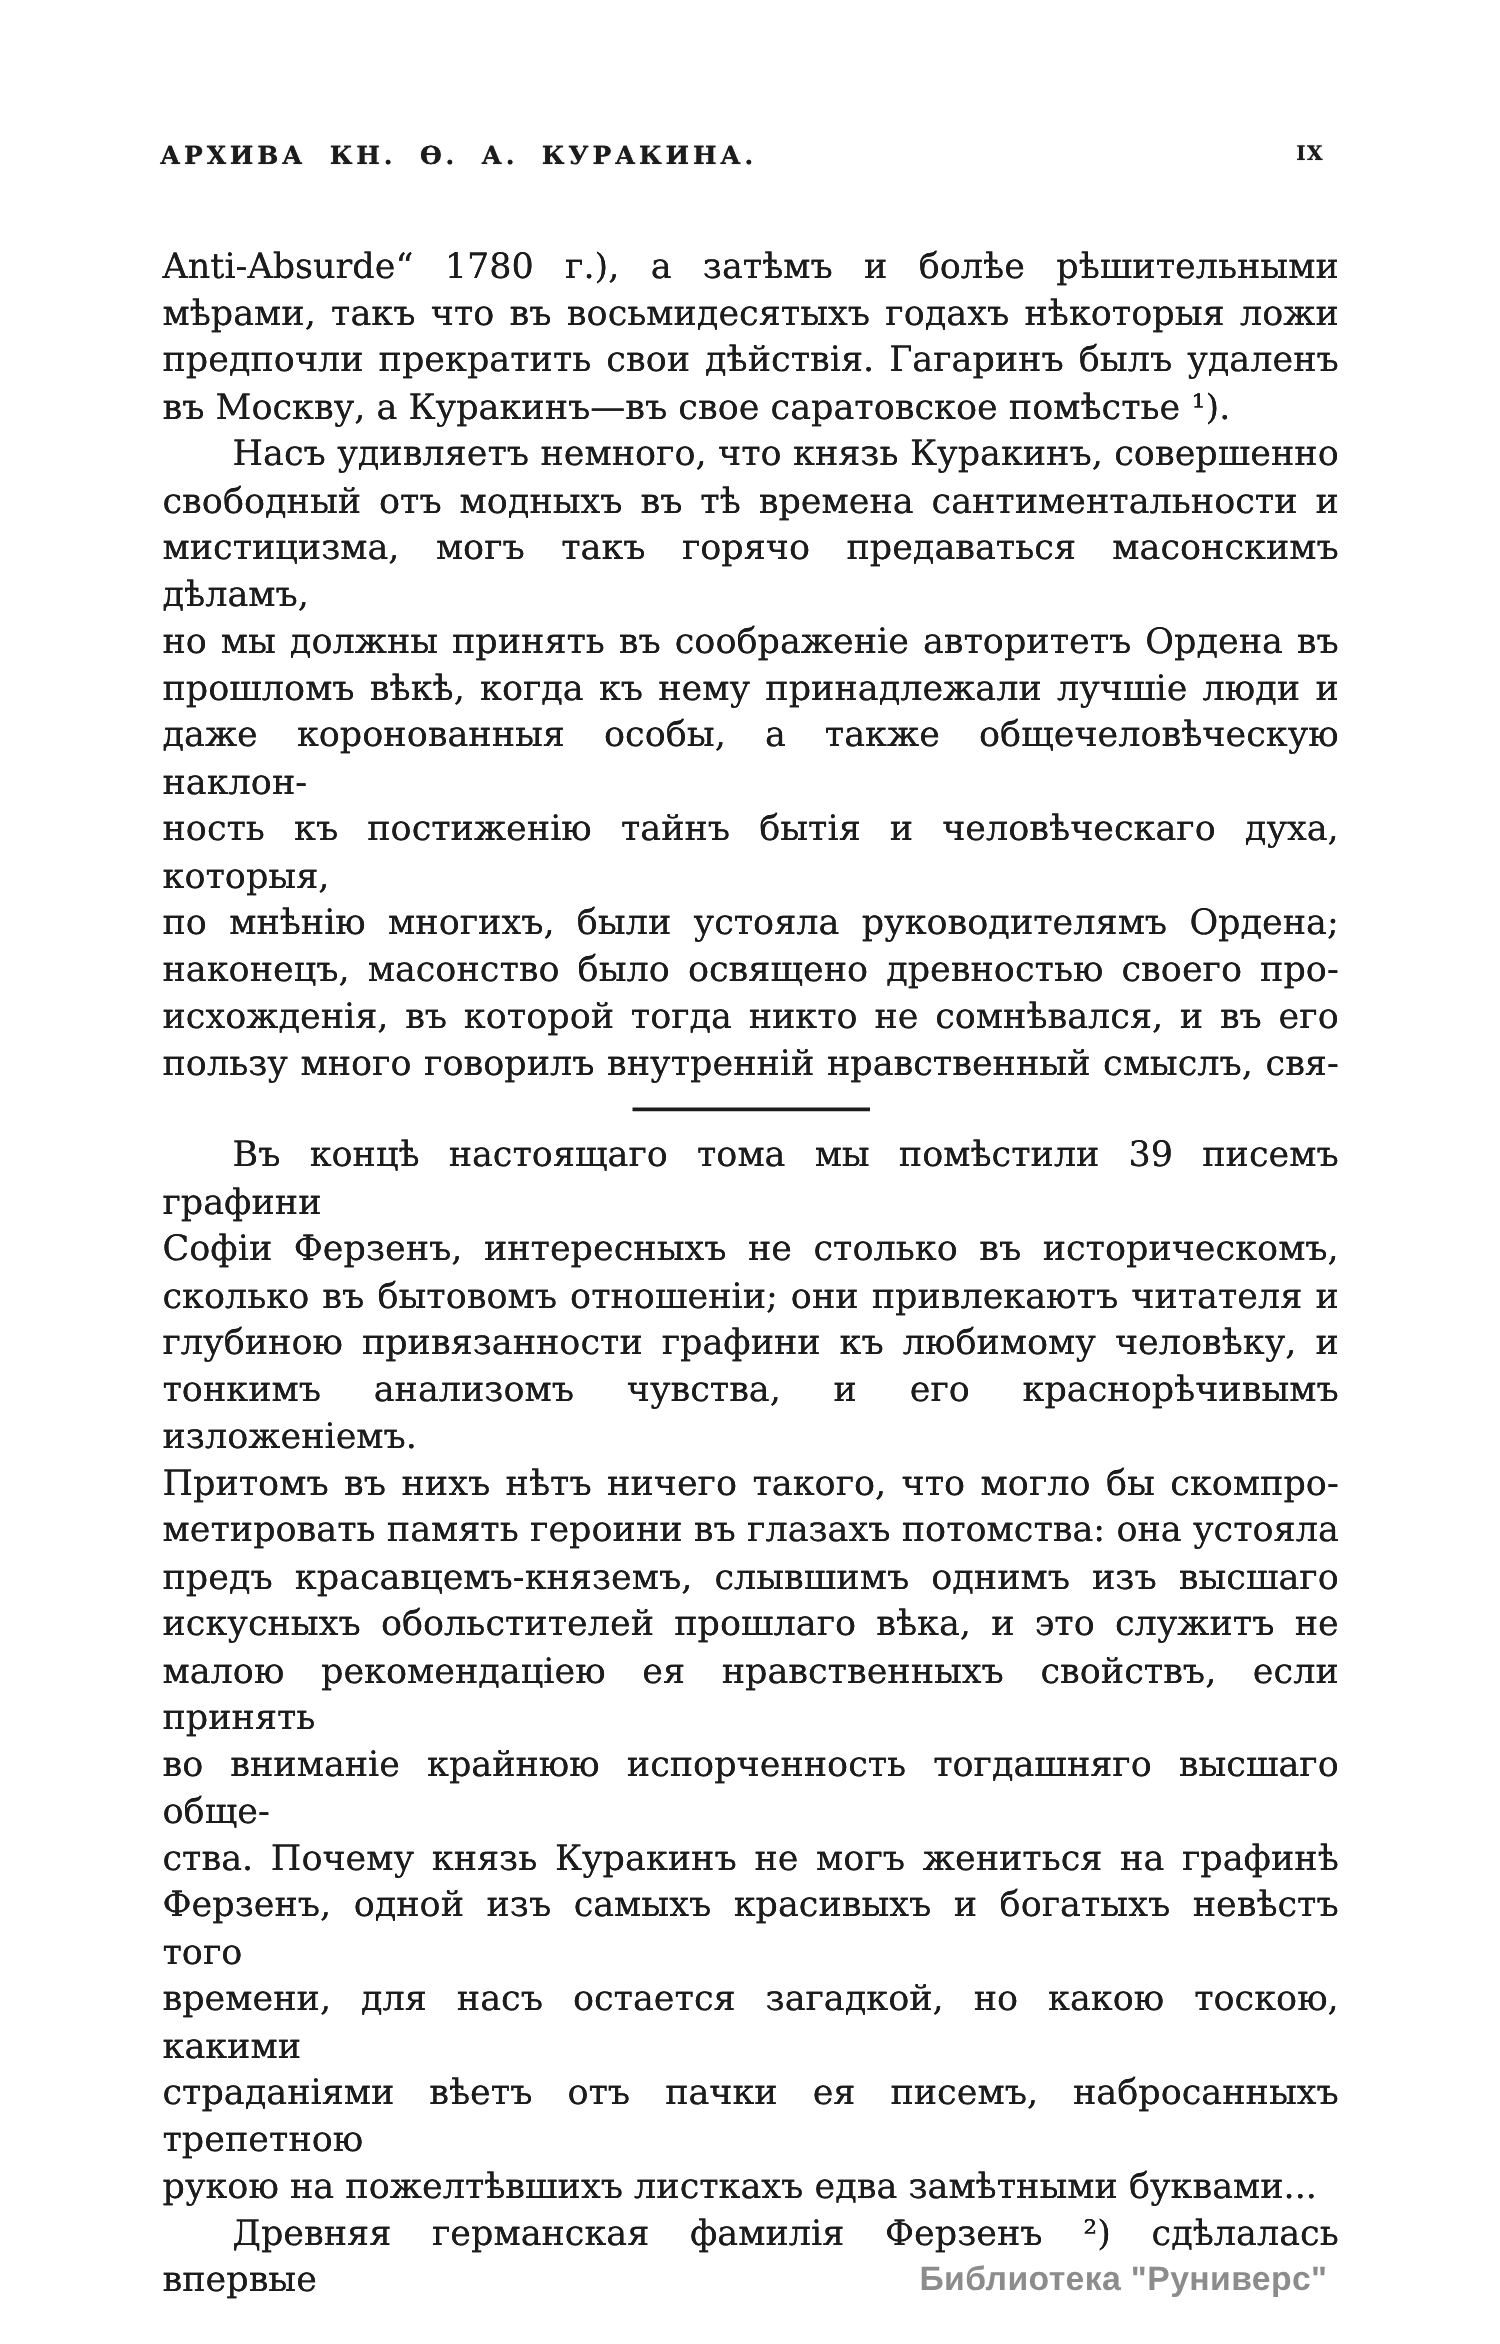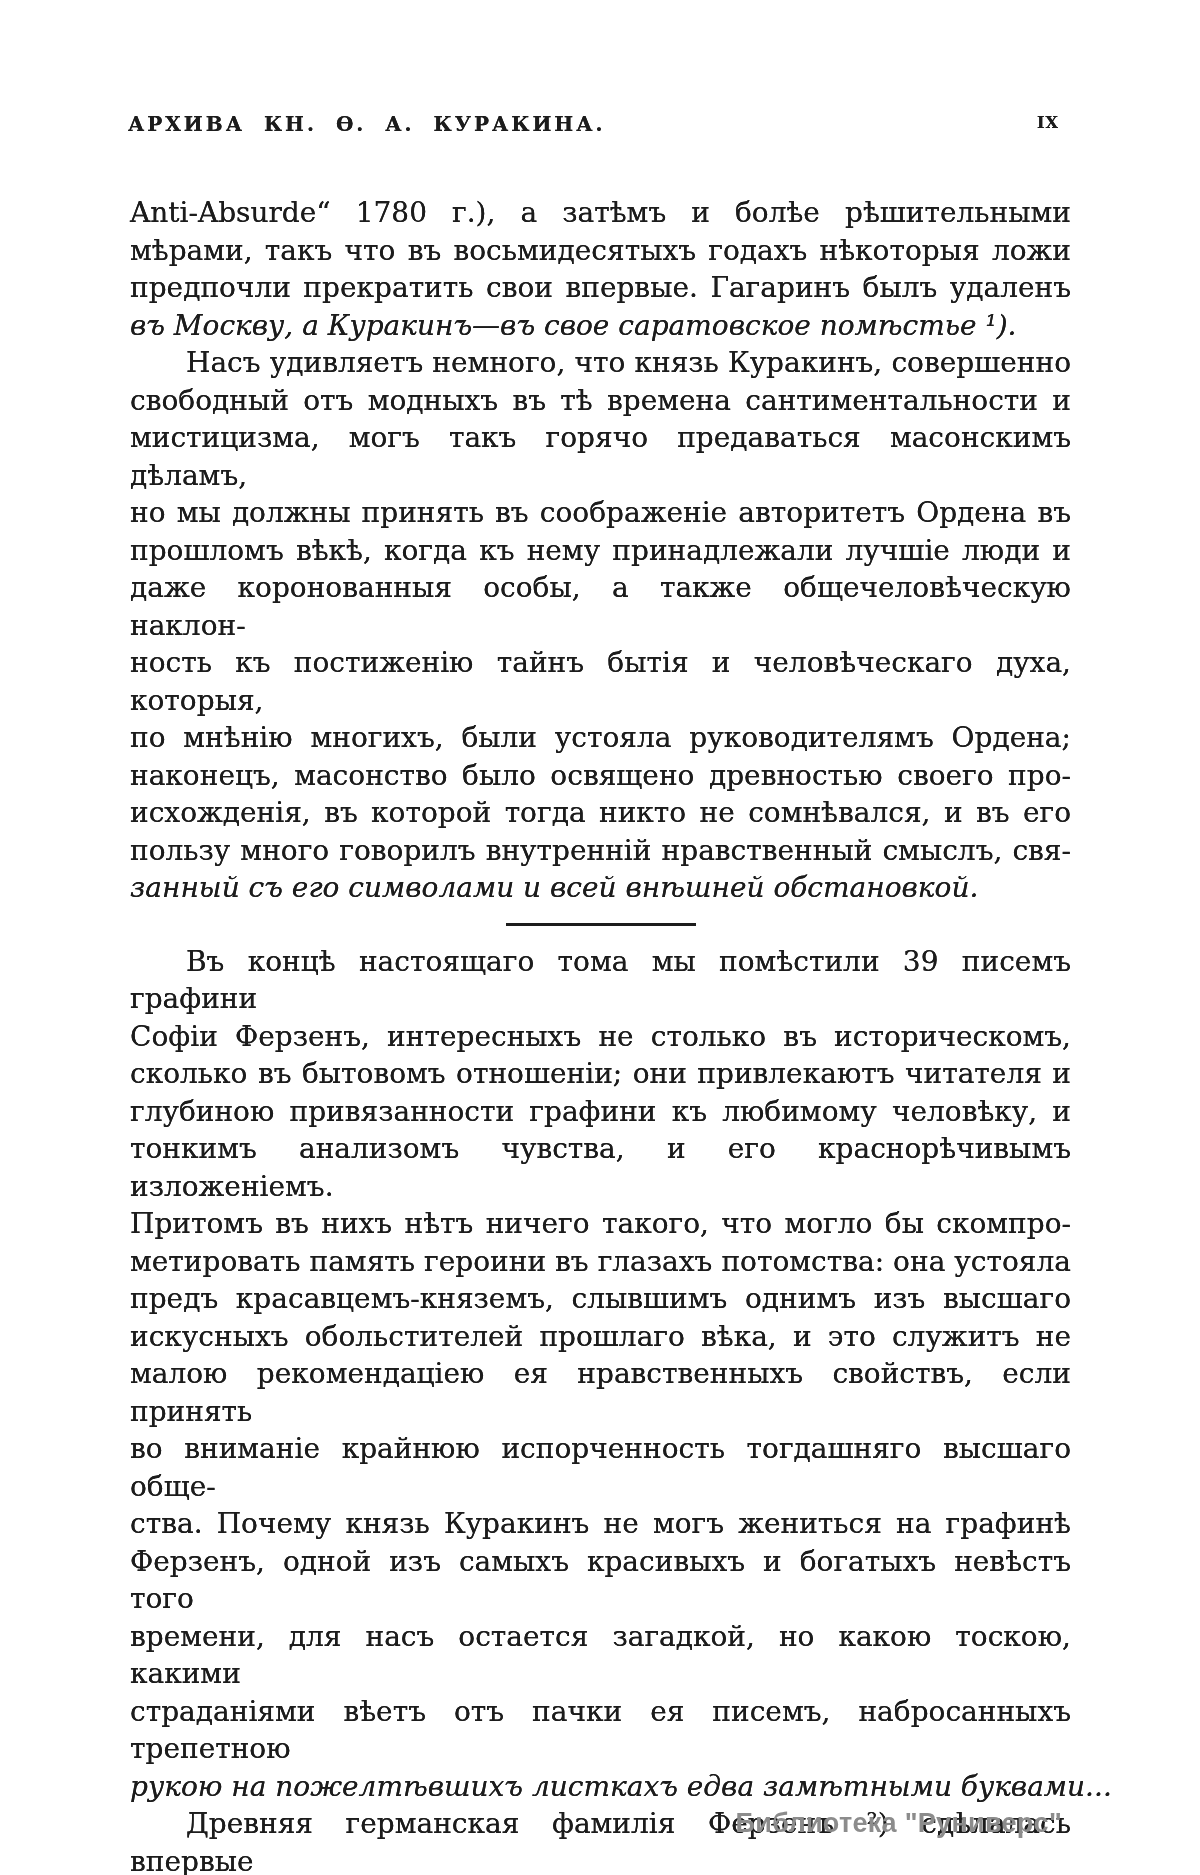--- a/index.html
+++ b/index.html
@@ -49,21 +49,20 @@
     text-shadow: 0 0 0.5px currentColor;
   }
   .line {
     text-align: justify;
     text-align-last: justify;
     white-space: normal;
   }
   .line.last {
     text-align-last: left;
     white-space: nowrap;
-    font-style: italic;
   }
   .line.indent { text-indent: 56px; }
   
   .divider-row {
     height: 36px;
     display: flex;
     align-items: center;
     justify-content: center;
   }
   .divider-line {
@@ -91,36 +90,35 @@
   <div class="running-head">
     <span class="head-title">АРХИВА КН. Ѳ. А. КУРАКИНА.</span>
     <span class="head-pagenum">IX</span>
   </div>
 
   <div class="body-text">
 
   <div>
         <div class="line">Anti-Absurde“ 1780 г.), а затѣмъ и болѣе рѣшительными</div>
         <div class="line">мѣрами, такъ что въ восьмидесятыхъ годахъ нѣкоторыя ложи</div>
-        <div class="line">предпочли прекратить свои впервые. Гагаринъ былъ удаленъ</div>
+        <div class="line">предпочли прекратить свои дѣйствія. Гагаринъ былъ удаленъ</div>
         <div class="line last">въ Москву, а Куракинъ—въ свое саратовское помѣстье ¹).</div>
       </div>
       <div>
         <div class="line indent">Насъ удивляетъ немного, что князь Куракинъ, совершенно</div>
         <div class="line">свободный отъ модныхъ въ тѣ времена сантиментальности и</div>
         <div class="line">мистицизма, могъ такъ горячо предаваться масонскимъ дѣламъ,</div>
         <div class="line">но мы должны принять въ соображеніе авторитетъ Ордена въ</div>
         <div class="line">прошломъ вѣкѣ, когда къ нему принадлежали лучшіе люди и</div>
         <div class="line">даже коронованныя особы, а также общечеловѣческую наклон-</div>
         <div class="line">ность къ постиженію тайнъ бытія и человѣческаго духа, которыя,</div>
         <div class="line">по мнѣнію многихъ, были устояла руководителямъ Ордена;</div>
         <div class="line">наконецъ, масонство было освящено древностью своего про-</div>
         <div class="line">исхожденія, въ которой тогда никто не сомнѣвался, и въ его</div>
         <div class="line">пользу много говорилъ внутренній нравственный смыслъ, свя-</div>
-        <div class="line last">занный съ его символами и всей внѣшней обстановкой.</div>
       </div>
       <div class="divider-row">
         <div class="divider-line"></div>
       </div>
       <div>
         <div class="line indent">Въ концѣ настоящаго тома мы помѣстили 39 писемъ графини</div>
         <div class="line">Софіи Ферзенъ, интересныхъ не столько въ историческомъ,</div>
         <div class="line">сколько въ бытовомъ отношеніи; они привлекаютъ читателя и</div>
         <div class="line">глубиною привязанности графини къ любимому человѣку, и</div>
         <div class="line">тонкимъ анализомъ чувства, и его краснорѣчивымъ изложеніемъ.</div>

